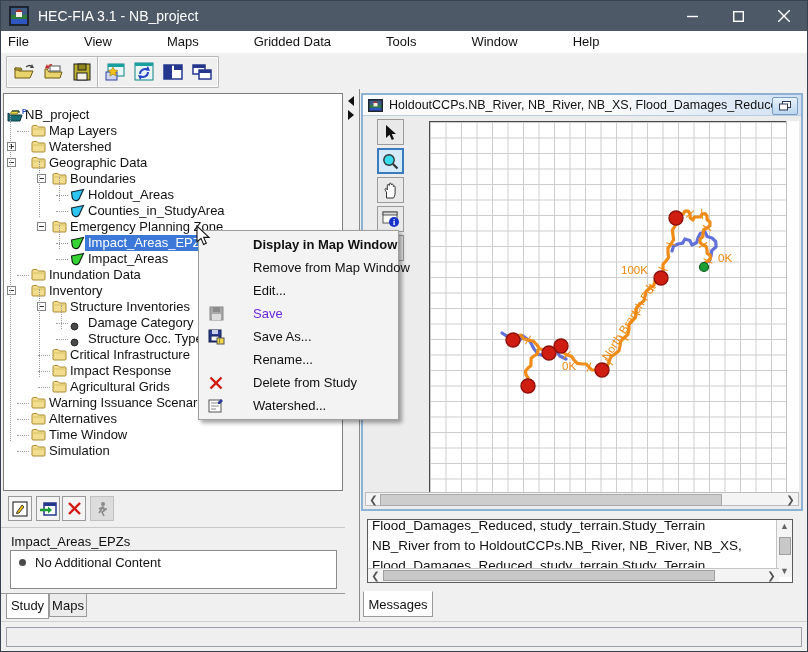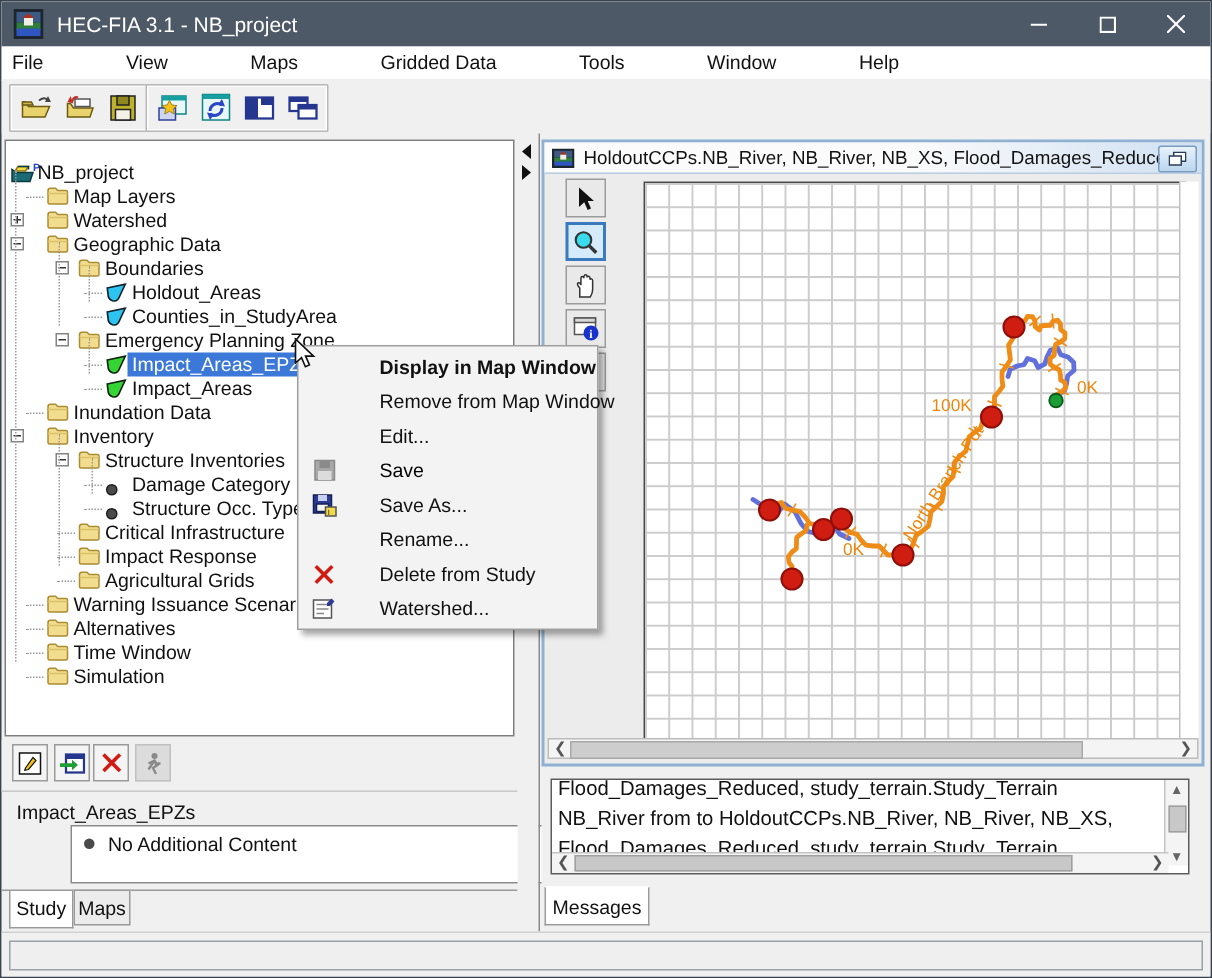--- a/index.html
+++ b/index.html
@@ -35,21 +35,21 @@
   .trow .tlabel.sel{background:#3b78d8;color:#fff;padding:0 3px;}
   .trow .stub{position:absolute;top:8px;height:0;border-top:1px dotted #9a9a9a;}
   .vguide{position:absolute;width:0;border-left:1px dotted #9a9a9a;}
   .btnrow{position:absolute;left:0;top:492px;width:344px;height:34px;background:#f0f0f0;
           border-bottom:1px solid #c8c8c8;}
   .sbtn{position:absolute;top:3px;width:24px;height:25px;background:#f4f4f4;border:1px solid #9a9a9a;
         display:flex;align-items:center;justify-content:center;box-sizing:border-box;}
   .sbtn.disabled{background:#dcdcdc;border-color:#c0c0c0;}
   .sel-label{position:absolute;left:10px;top:533px;font-size:13px;}
   .content-box{position:absolute;left:9px;top:549px;width:327px;height:39px;background:#fff;
-               border:1px solid #8a8a8a;box-sizing:border-box;margin-left:37px;}
+               border:1px solid #8a8a8a;box-sizing:border-box;}
   .content-box .bullet{position:absolute;left:8px;top:8px;width:7px;height:7px;border-radius:50%;background:#4a4a4a;}
   .content-box .ctext{position:absolute;left:24px;top:4px;}
   .lefttabline{position:absolute;left:0;top:592px;width:344px;height:0;border-top:1px solid #9a9a9a;}
   .tab{position:absolute;box-sizing:border-box;text-align:center;}
   .tab.active{background:#fff;border:1px solid #9a9a9a;border-top:none;z-index:3;}
   .tab.inactive{background:#ececec;border:1px solid #9a9a9a;z-index:2;}
   
   .splitter{position:absolute;left:344px;top:88px;width:14px;height:532px;background:#f0f0f0;}
   .spl-tri{position:absolute;left:3px;width:0;height:0;}
   .vsep{position:absolute;left:358px;top:88px;width:1px;height:532px;background:#8a8a8a;}
@@ -96,21 +96,21 @@
   .statusbar{position:absolute;left:0;top:620px;width:100%;height:32px;background:#f0f0f0;border-top:1px solid #d0d0d0;}
   .statusfield{position:absolute;left:5px;top:5px;width:796px;height:20px;background:#efefef;
                border:1px solid #9aa0a6;box-sizing:border-box;}
   
   .ctxmenu{position:absolute;left:197px;top:229px;width:199px;background:#f3f3f3;
            border:1px solid #a0a0a0;box-shadow:3px 3px 4px rgba(0,0,0,.35);z-index:50;padding:2px 0;}
   .ctxitem{position:relative;height:23px;display:flex;align-items:center;}
   .ctxitem .cicon{position:absolute;left:8px;width:18px;height:18px;display:flex;align-items:center;justify-content:center;}
   .ctxitem .clabel{margin-left:54px;white-space:nowrap;}
   .ctxitem.bold .clabel{font-weight:bold;}
-  .ctxitem.disabled .clabel{color:#000000;}
+  .ctxitem.disabled .clabel{color:#6d28d9;}
   
   .cursor{position:absolute;left:194px;top:224px;z-index:60;}
 </style>
 </head>
 <body>
 
 <div id="win">
 
   <div class="titlebar">
     <span class="appicon">

